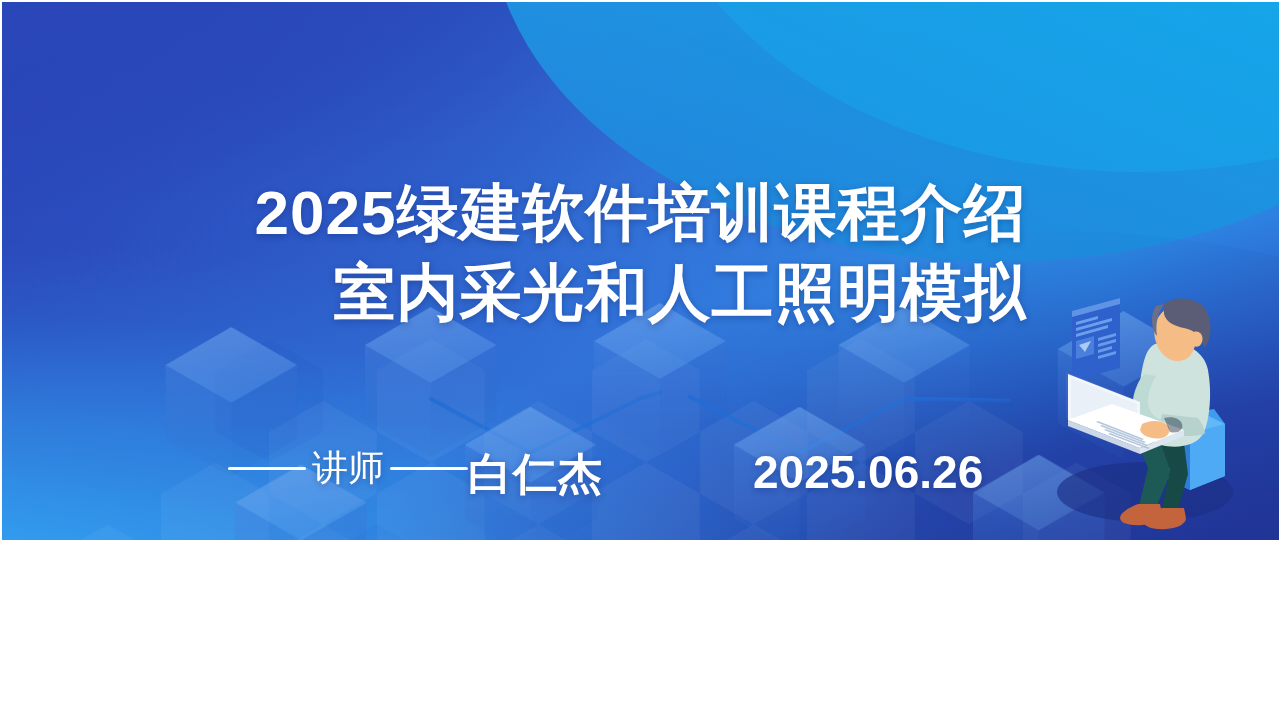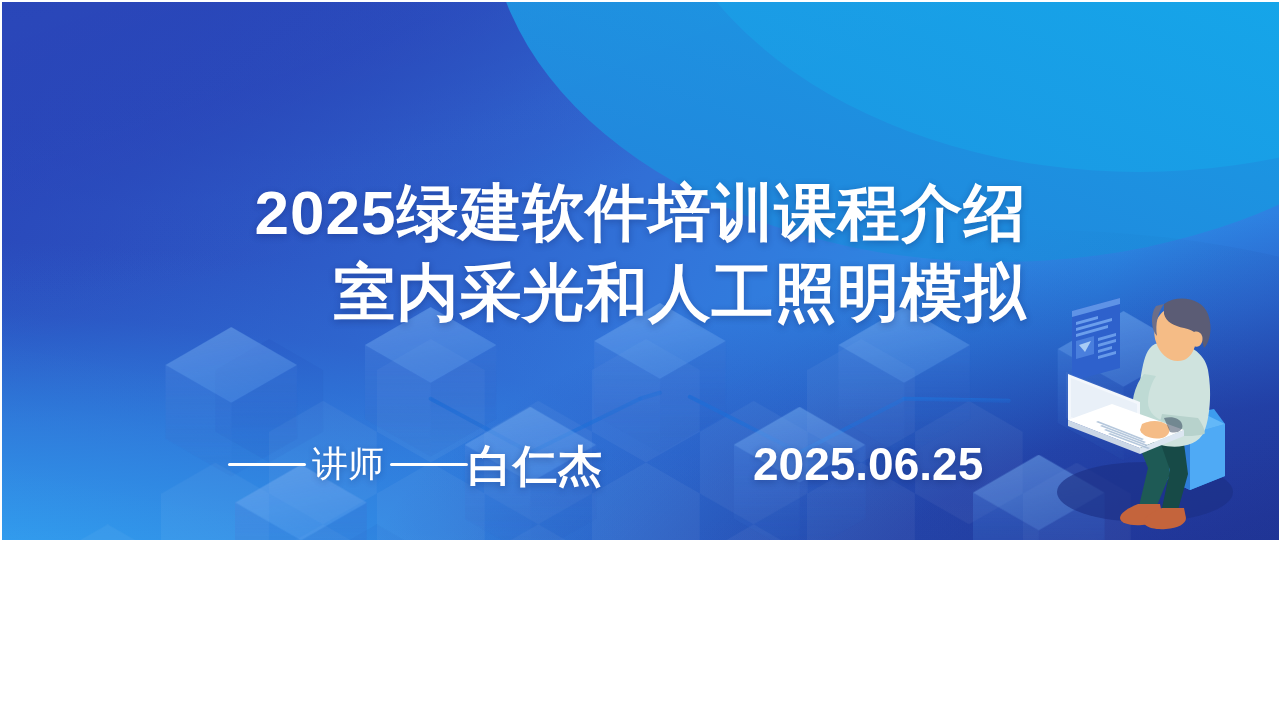--- a/index.html
+++ b/index.html
@@ -132,21 +132,21 @@
     white-space:nowrap;
     text-shadow:0 2px 6px rgba(12,28,90,0.30);
   }
   .rule{
     display:block;
     width:78px; height:3px;
     background:#ffffff;
     border-radius:2px;
   }
   .meta-value{
-    margin-top:4px;
+    margin-top:12px;
     color:#ffffff;
     font-size:44px;
     font-weight:bold;
     letter-spacing:1px;
     white-space:nowrap;
     text-shadow:0 2px 7px rgba(12,28,90,0.33);
   }
   .meta-value.date{ font-size:46px; letter-spacing:0px; }
 
   
@@ -275,21 +275,21 @@
       <div class="meta-col">
         <div class="meta-head">
           <span class="rule"></span>
           <span>讲师</span>
           <span class="rule"></span>
         </div>
         <div class="meta-value">白仁杰</div>
       </div>
 
       <div class="meta-col">
-        <div class="meta-value date">2025.06.25</div>
+        <div class="meta-value date">2025.06.26</div>
       </div>
 
     </div>
   </div>
 
   <svg class="illus" viewBox="0 0 215 262">
 
     <ellipse cx="107" cy="214" rx="88" ry="30" fill="#1B2F86" opacity="0.65"></ellipse>
 
     <g>

